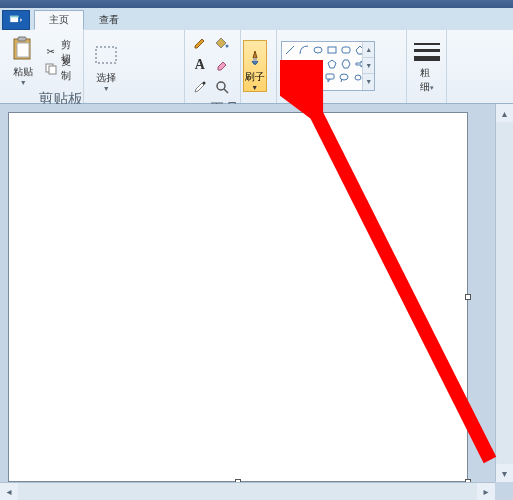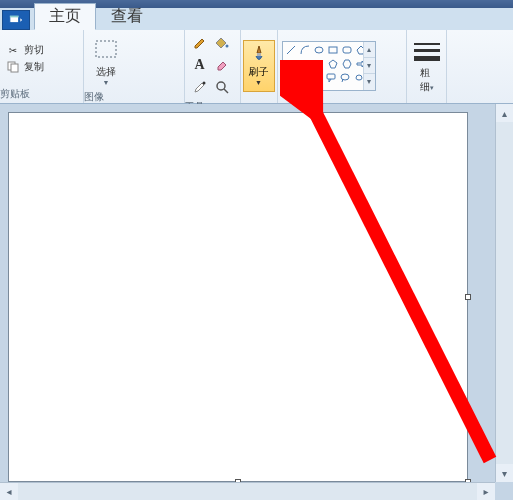--- a/index.html
+++ b/index.html
@@ -5,40 +5,40 @@
   * { margin: 0; padding: 0; box-sizing: border-box; font-family: "Microsoft YaHei", "SimSun", sans-serif; }
   body { background: #fff; width: 513px; height: 500px; overflow: hidden; position: relative; }
 
   
   .titlebar { height: 8px; background: linear-gradient(#4a6a9a, #3a5a8a); }
 
   
   .tab-strip { height: 22px; background: #cfe0ef; display: flex; align-items: flex-end; padding-left: 2px; }
   .qat { width: 28px; height: 20px; background: #1b5fb3; border: 1px solid #164a8c; margin-right: 4px; display:flex; align-items:center; justify-content:center; }
   .qat svg { width: 14px; height: 14px; }
-  .tab { padding: 2px 14px; font-size: 16px; color: #3a3a3a; background: transparent; border: 1px solid transparent; }
+  .tab { padding: 2px 14px; font-size: 10px; color: #3a3a3a; background: transparent; border: 1px solid transparent; }
   .tab.active { background: #f4f8fc; border: 1px solid #9ab3cc; border-bottom-color: #f4f8fc; }
 
   
   .ribbon { height: 74px; background: linear-gradient(#f4f8fc,#e8eff7); border-bottom: 1px solid #9ab3cc; display:flex; }
   .group { border-right: 1px solid #c8d6e4; display:flex; flex-direction:column; }
   .group-body { flex:1; display:flex; align-items:center; padding: 2px 4px; }
-  .group-label { text-align:left; font-size:10px; color:#5a6a7a; padding-bottom:2px; }
+  .group-label { text-align:right; font-size:15px; color:#5a6a7a; padding-bottom:2px; }
 
   .big-btn { display:flex; flex-direction:column; align-items:center; justify-content:center; width:42px; height:56px; font-size:10px; color:#333; }
   .big-btn .ic { width:28px; height:28px; display:flex; align-items:center; justify-content:center; margin-bottom:2px; }
 
   .sml { font-size:10px; color:#333; display:flex; align-items:center; gap:4px; height:16px; }
   .sml .si { width:14px; height:14px; display:flex; align-items:center; justify-content:center; }
 
   .stack { display:flex; flex-direction:column; gap:1px; }
 
   .tool-btn { width:22px; height:22px; display:flex; align-items:center; justify-content:center; border:1px solid transparent; }
 
-  .brush-btn { width:32px; height:52px; background:linear-gradient(#ffe9a8,#ffd36b); border:1px solid #d9a43a; display:flex; flex-direction:column; align-items:center; justify-content:center; font-size:10px; }
+  .brush-btn { width:24px; height:52px; background:linear-gradient(#ffe9a8,#ffd36b); border:1px solid #d9a43a; display:flex; flex-direction:column; align-items:center; justify-content:flex-end; font-size:10px; }
 
   
   .shapes-gallery { width: 94px; height: 50px; border:1px solid #9ab3cc; background:#fdfdfd; display:flex; flex-wrap:wrap; align-content:flex-start; padding:1px; position:relative; }
   .shape-cell { width:12px; height:12px; margin:1px; display:flex; align-items:center; justify-content:center; }
   .shape-cell.highlighted { background:#ffe9a8; border:1px solid #d9a43a; margin:0; }
   .gallery-scroll { position:absolute; right:0; top:0; bottom:0; width:12px; background:#e8eff7; border-left:1px solid #c8d6e4; display:flex; flex-direction:column; }
   .gallery-scroll div { flex:1; display:flex; align-items:center; justify-content:center; font-size:8px; color:#5a6a7a; border-bottom:1px solid #c8d6e4; }
   .gallery-scroll div:last-child { border-bottom:none; }
 
   .stroke-preview { width:26px; height:40px; display:flex; flex-direction:column; justify-content:center; gap:4px; }
@@ -79,20 +79,31 @@
       </svg>
   </div>
   <div class="tab active">主页</div>
   <div class="tab">查看</div>
 </div>
 
 <div class="ribbon">
 
   <div class="group" style="width:92px">
     <div class="group-body">
+      <div class="big-btn">
+        <div class="ic">
+          <svg width="24" height="26" viewBox="0 0 24 26">
+              <rect x="3" y="3" width="16" height="20" fill="#d8b060" stroke="#8a6a30"></rect>
+              <rect x="7" y="1" width="8" height="4" rx="1" fill="#b8b8b8" stroke="#777"></rect>
+              <rect x="6" y="7" width="12" height="14" fill="#fff" stroke="#aaa"></rect>
+            </svg>
+        </div>
+        <span>粘贴</span>
+        <span style="font-size:7px;color:#5a6a7a">▼</span>
+      </div>
       <div class="stack" style="margin-left:2px">
         <div class="sml">
             <span class="si">✂</span>
             <span>剪切</span>
           </div>
         <div class="sml">
             <span class="si">
               <svg width="12" height="12" viewBox="0 0 12 12">
                 <rect x="1" y="1" width="7" height="8" fill="#fff" stroke="#888"></rect>
                 <rect x="4" y="3" width="7" height="8" fill="#fff" stroke="#888"></rect>
@@ -110,21 +121,20 @@
       <div class="big-btn" style="width:36px">
         <div class="ic">
             <svg width="22" height="18" viewBox="0 0 22 18">
               <rect x="1" y="1" width="20" height="16" fill="none" stroke="#5a6a7a" stroke-dasharray="2 2"></rect>
             </svg>
           </div>
         <span>选择</span>
         <span style="font-size:7px;color:#5a6a7a">▼</span>
       </div>
     </div>
-    <div class="group-label">图像</div>
   </div>
 
   <div class="group" style="width:56px">
     <div class="group-body">
       <div style="display:flex;flex-wrap:wrap;width:50px">
         <div class="tool-btn">
             <svg width="14" height="14" viewBox="0 0 14 14">
               <path d="M2 12 L4 12 L11 5 L9 3 L2 10 Z" fill="#e0a030" stroke="#8a5a10"></path>
             </svg>
           </div>

